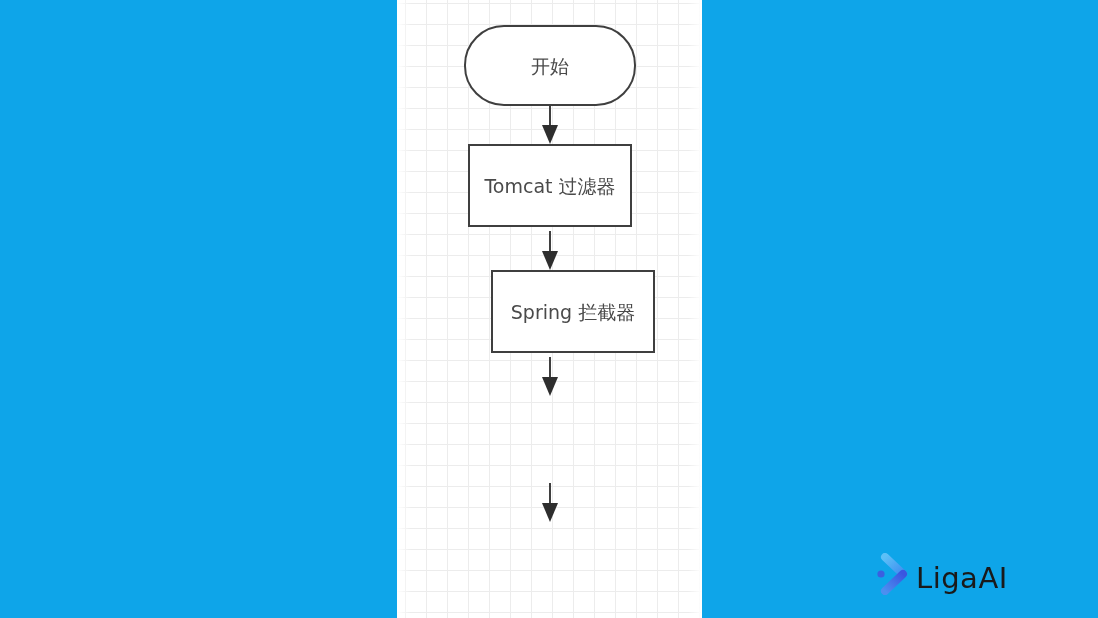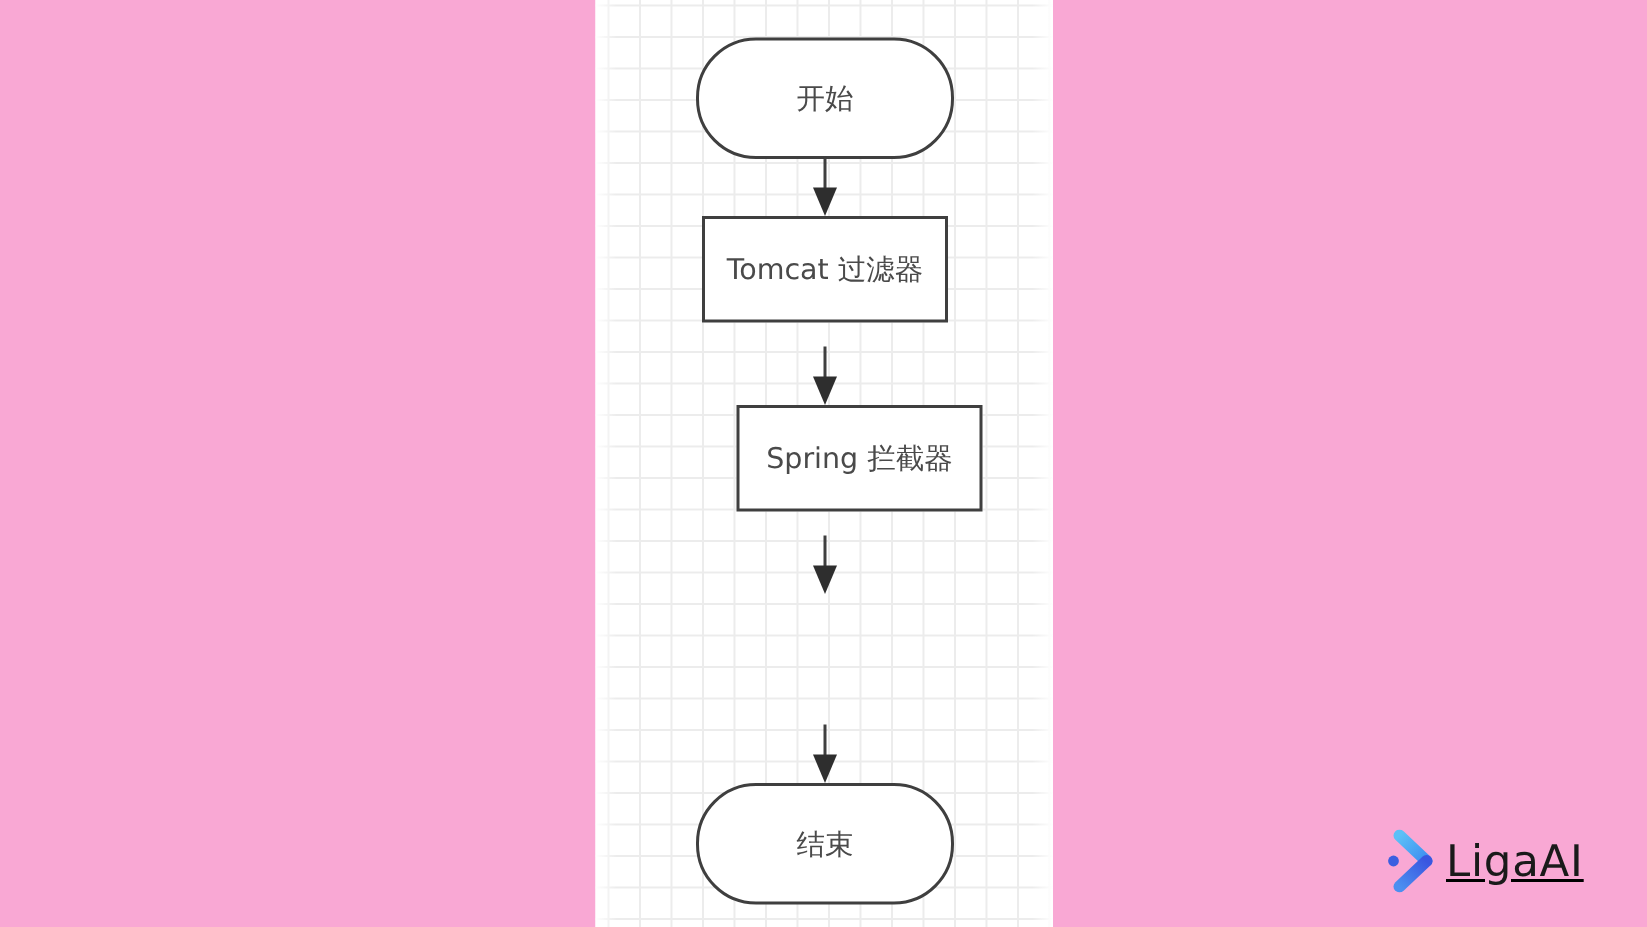--- a/index.html
+++ b/index.html
@@ -8,21 +8,21 @@
       width: 1098px;
       height: 618px;
       background: #ffffff;
       overflow: hidden;
       font-family: "DejaVu Sans", "Liberation Sans", sans-serif;
     }
     .canvas {
       position: relative;
       width: 1098px;
       height: 618px;
-      background: #f9a8d4;
+      background: #0ea5e9;
     }
     .grid-area {
       position: absolute;
       left: 397px;
       top: 0;
       width: 305px;
       height: 618px;
       background-color: #ffffff;
       background-image:
         linear-gradient(to right, #ececec 1px, transparent 1px),
@@ -54,44 +54,43 @@
     }
     .terminator {
       left: 464px;
       width: 172px;
       height: 81px;
       border-radius: 40px;
     }
     .process {
       left: 468px;
       width: 164px;
-      height: 71px;
+      height: 83px;
       padding: 0 12px;
     }
     .node-text {
       display: block;
       width: 100%;
       word-break: break-word;
     }
 
     .connector {
       position: absolute;
       left: 548px;
       width: 4px;
     }
     .connector svg { display: block; }
 
     .brand {
       position: absolute;
-      left: 924px;
+      left: 876px;
       top: 553px;
       height: 42px;
       display: flex;
-      align-items: center;
-      text-decoration: underline;
+      align-items: flex-end;
     }
     .brand-logo { width: 32px; height: 42px; margin-right: 8px; }
     .brand-name {
       font-family: "DejaVu Sans", "Liberation Sans", sans-serif;
       font-size: 29px;
       color: #1a1a1a;
       letter-spacing: 0.5px;
     }
   </style>
 </head>
@@ -136,23 +135,20 @@
   </div>
 
 
   <div class="connector" style="top:483px;height:40px;">
     <svg width="4" height="40" viewBox="0 0 4 40" overflow="visible">
       <line x1="2" y1="0" x2="2" y2="22" stroke="#3f3f3f" stroke-width="2"></line>
       <polygon points="-6,20 10,20 2,39" fill="#2e2e2e"></polygon>
     </svg>
   </div>
 
-  <div class="node terminator" style="top:522px;">
-    <span class="node-text">结束</span>
-  </div>
 
   <div class="brand">
     <svg class="brand-logo" viewBox="0 0 32 42">
       <defs>
         <linearGradient id="armTop" x1="0" y1="0" x2="1" y2="1">
           <stop offset="0" stop-color="#5cc0f7"></stop>
           <stop offset="1" stop-color="#3d8cf0"></stop>
         </linearGradient>
         <linearGradient id="armBot" x1="1" y1="0" x2="0" y2="1">
           <stop offset="0" stop-color="#3a56e0"></stop>

